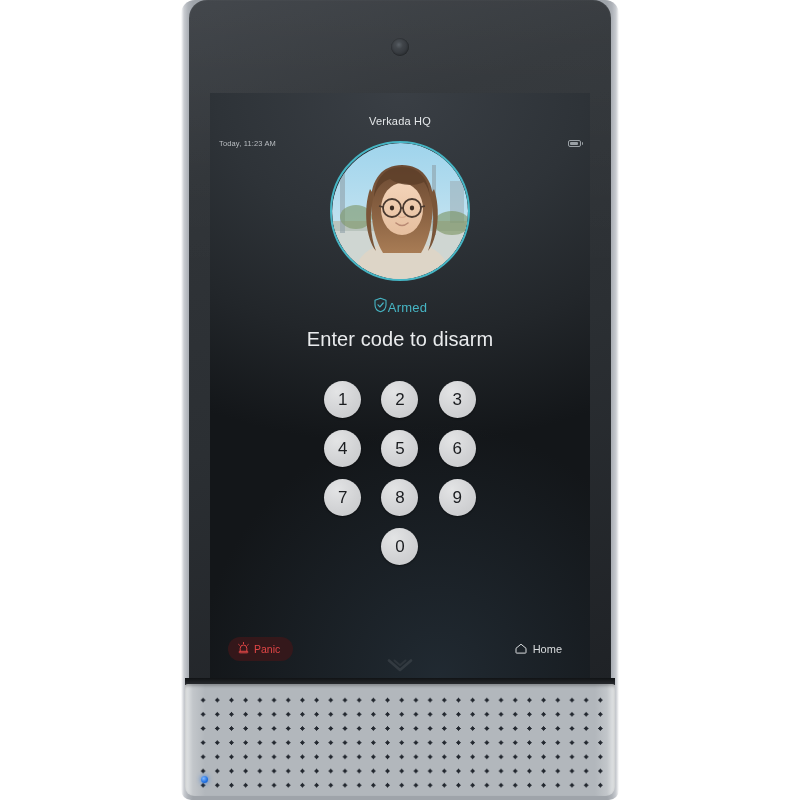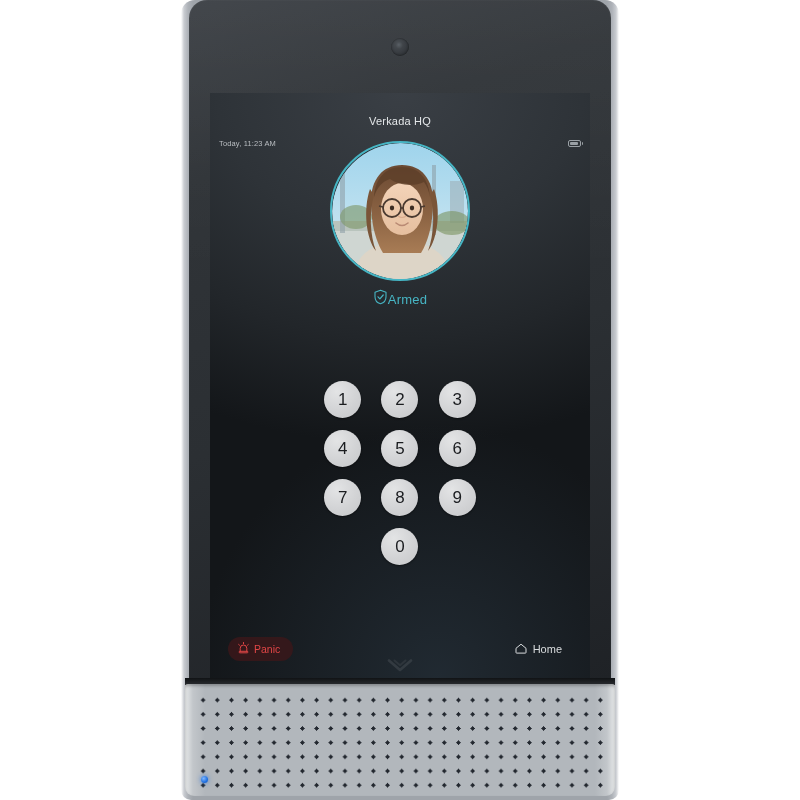--- a/index.html
+++ b/index.html
@@ -165,21 +165,21 @@
   .avatar-photo {
     position:absolute; left:0; top:0; width:100%; height:100%;
     border-radius:50%;
     overflow:hidden;
   }
 
   
   .armed-row {
     position: absolute;
     left: 0;
-    top: 196px;
+    top: 204px;
     width: 100%;
     display: flex;
     align-items: center;
     justify-content: center;
     gap: 0;
     color: #46b5c4;
   }
   .armed-label {
     font-size: 13px;
     letter-spacing: .2px;
@@ -386,20 +386,21 @@
     <div class="armed-row">
       <span>
         <svg width="15" height="16" viewBox="0 0 15 16" fill="none">
           <path d="M7.5 1.2 13 3.3v4.4c0 3.4-2.3 6.2-5.5 7.1C4.3 13.9 2 11.1 2 7.7V3.3L7.5 1.2z" stroke="#46b5c4" stroke-width="1.1" stroke-linejoin="round"></path>
           <path d="M5 7.8l1.9 2L10.2 6" stroke="#46b5c4" stroke-width="1.2" stroke-linecap="round" stroke-linejoin="round"></path>
         </svg>
       </span>
       <span class="armed-label">Armed</span>
     </div>
 
+    <div class="prompt">Enter code to disarm</div>
 
     <div class="keypad">
       <div class="key">1</div>
       <div class="key">2</div>
       <div class="key">3</div>
       <div class="key">4</div>
       <div class="key">5</div>
       <div class="key">6</div>
       <div class="key">7</div>
       <div class="key">8</div>

